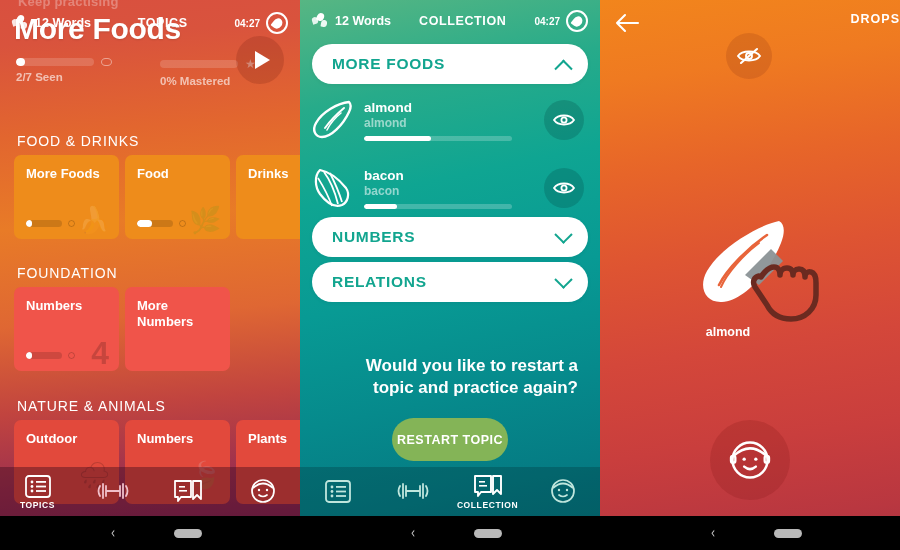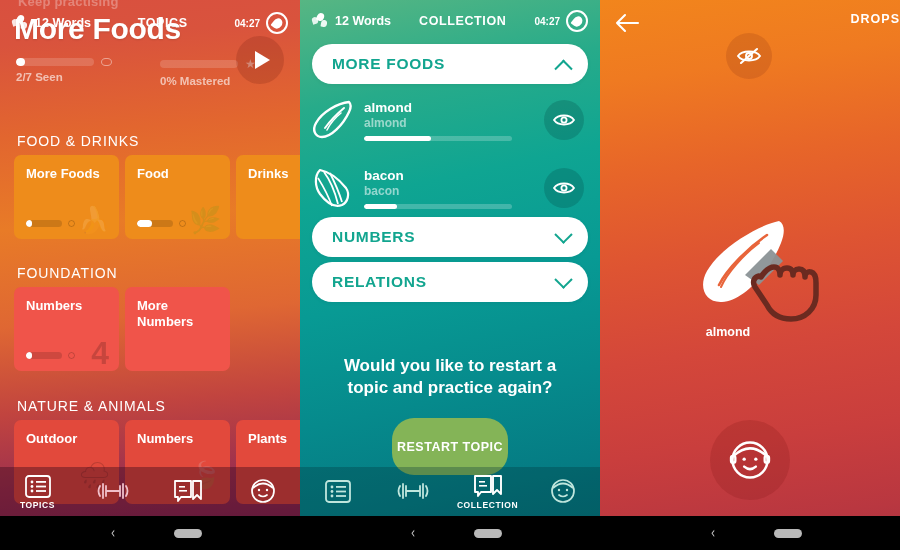--- a/index.html
+++ b/index.html
@@ -122,25 +122,25 @@
   .wrow .w1{ color:#fff; font-size:13.5px; font-weight:700; }
   .wrow .w2{ color:rgba(255,255,255,.55); font-size:12px; font-weight:600; margin-top:1px; }
   .wrow .wbar{ margin-top:6px; width:148px;height:5px;border-radius:3px; background:rgba(255,255,255,.22); overflow:hidden;}
   .wrow .wbar b{ display:block;height:100%;background:#fff;border-radius:3px;}
   .eyebtn{
     width:40px;height:40px;border-radius:50%; background:rgba(0,60,60,.22);
     display:flex;align-items:center;justify-content:center; margin-right:16px; flex:0 0 auto;
   }
 
   .p2-q{
-    position:absolute; left:22px; width:256px; top:355px; text-align:center;
+    position:absolute; left:22px; width:256px; top:355px; text-align:right;
     color:#fff; font-size:17px; font-weight:700; line-height:1.32; z-index:5;
   }
   .p2-restart{
-    position:absolute; left:92px; top:418px; width:116px; height:57px; border-radius:22px;
+    position:absolute; left:92px; top:418px; width:116px; height:43px; border-radius:22px;
     background:#84b457; display:flex;align-items:center;justify-content:center; z-index:5;
   }
   .p2-restart span{ color:#fff; font-size:12.5px; font-weight:700; letter-spacing:.5px; }
 
   
   .p3{
     background:linear-gradient(172deg,#f07c1f 0%, #f2851c 10%, #ee7624 24%,
                 #e5603197 0%, #e4602f 40%, #d9493a 58%, #cf3e3c 74%, #c1373c 88%, #b03340 100%);
     background:linear-gradient(172deg,#f2851c 0%, #ef7a21 14%, #e76529 30%,
                 #de5432 46%, #d4473a 62%, #c93e3d 78%, #b93740 92%, #a93242 100%);

